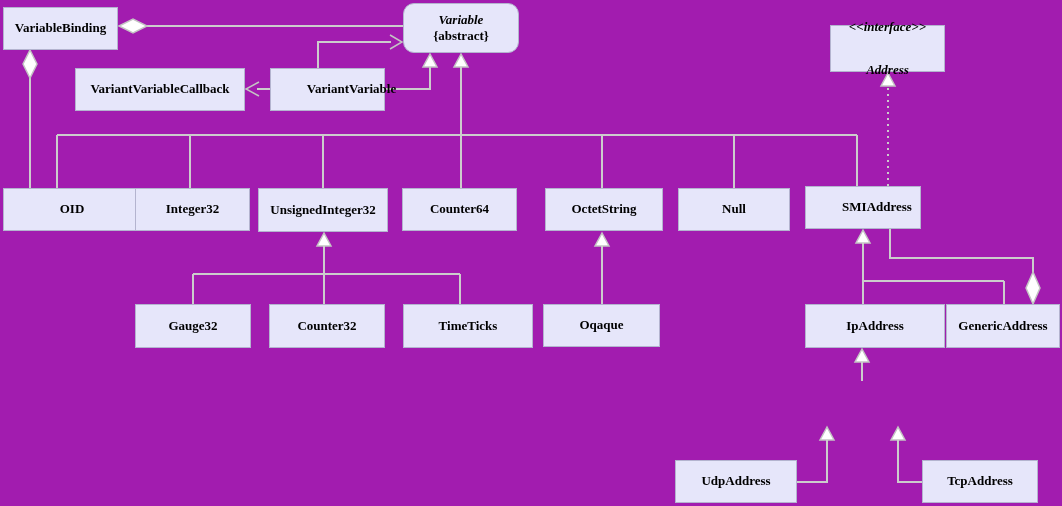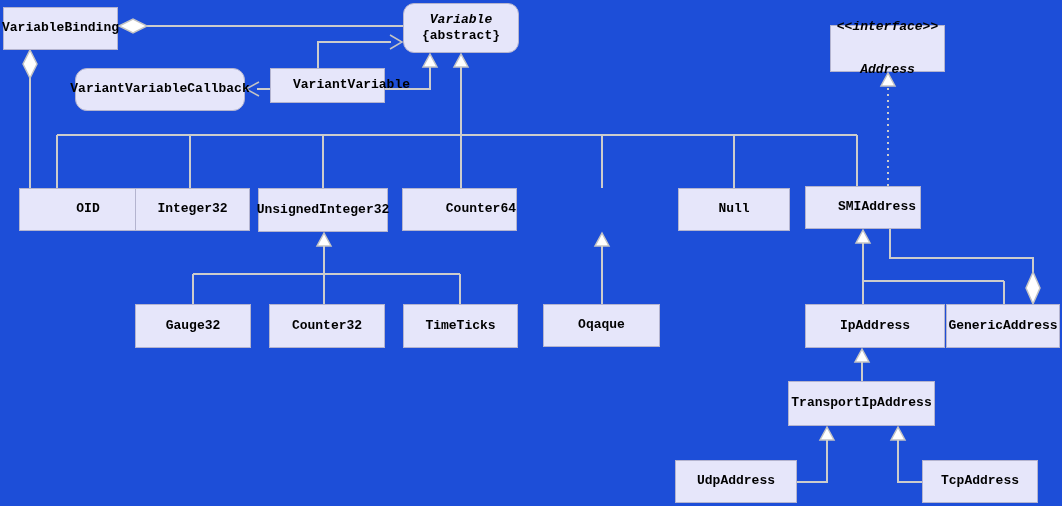--- a/index.html
+++ b/index.html
@@ -1,17 +1,17 @@
 <!DOCTYPE html>
 <html><head>
 <meta charset="utf-8">
 <style>
   html,body{margin:0;padding:0;background:#ffffff;}
-  #canvas{position:relative;width:1062px;height:506px;background:#1d4ed8;overflow:hidden;
-          font-family:Liberation Mono, monospace;}
+  #canvas{position:relative;width:1062px;height:506px;background:#a21caf;overflow:hidden;
+          font-family:Liberation Serif, serif;}
   #wires{position:absolute;left:0;top:0;width:1062px;height:506px;}
   .cls{position:absolute;box-sizing:border-box;background:#e6e6fa;border:1px solid #b4b4cf;
        display:flex;flex-direction:column;align-items:center;justify-content:center;
        font-weight:bold;font-size:13px;color:#000;text-align:center;line-height:1.25;}
   .it{font-style:italic;}
   .wire{stroke:#cccccc;stroke-width:2;fill:none;}
   .wire-dash{stroke:#cccccc;stroke-width:2;fill:none;stroke-dasharray:2,4;}
   .tri{fill:#ffffff;stroke:#c4c4c4;stroke-width:1.5;}
   .dia{fill:#ffffff;stroke:#c4c4c4;stroke-width:1.5;}
   .vee{fill:none;stroke:#c4c4c4;stroke-width:1.5;}
@@ -113,80 +113,80 @@
   <div class="cls" style="left:403px;top:3px;width:116px;height:50px;border-radius:11px;">
     <span class="it">Variable</span>
     <span>{abstract}</span>
   </div>
 
   <div class="cls" style="left:830px;top:25px;width:115px;height:47px;gap:26px;">
     <span class="it">&lt;&lt;interface&gt;&gt;</span>
     <span class="it">Address</span>
   </div>
 
-  <div class="cls" style="left:75px;top:68px;width:170px;height:43px;border-radius:12px;">
+  <div class="cls" style="left:75px;top:68px;width:170px;height:43px;">
     <span>VariantVariableCallback</span>
   </div>
 
-  <div class="cls" style="left:270px;top:68px;width:115px;height:35px;padding-left:48px;">
+  <div class="cls" style="left:270px;top:68px;width:115px;height:43px;padding-left:48px;">
     <span>VariantVariable</span>
   </div>
 
-  <div class="cls" style="left:19px;top:188px;width:138px;height:43px;">
+  <div class="cls" style="left:3px;top:188px;width:138px;height:43px;">
     <span>OID</span>
   </div>
 
   <div class="cls" style="left:135px;top:188px;width:115px;height:43px;">
     <span>Integer32</span>
   </div>
 
   <div class="cls" style="left:258px;top:188px;width:130px;height:44px;">
     <span>UnsignedInteger32</span>
   </div>
 
-  <div class="cls" style="left:402px;top:188px;width:115px;height:43px;align-items:flex-end;">
+  <div class="cls" style="left:402px;top:188px;width:115px;height:43px;">
     <span>Counter64</span>
   </div>
 
+  <div class="cls" style="left:545px;top:188px;width:118px;height:43px;">
+    <span>OctetString</span>
+  </div>
 
   <div class="cls" style="left:678px;top:188px;width:112px;height:43px;">
     <span>Null</span>
   </div>
 
   <div class="cls" style="left:805px;top:186px;width:116px;height:43px;padding-left:28px;">
     <span>SMIAddress</span>
   </div>
 
   <div class="cls" style="left:135px;top:304px;width:116px;height:44px;">
     <span>Gauge32</span>
   </div>
 
   <div class="cls" style="left:269px;top:304px;width:116px;height:44px;">
     <span>Counter32</span>
   </div>
 
-  <div class="cls" style="left:403px;top:304px;width:115px;height:44px;">
+  <div class="cls" style="left:403px;top:304px;width:130px;height:44px;">
     <span>TimeTicks</span>
   </div>
 
   <div class="cls" style="left:543px;top:304px;width:117px;height:43px;">
     <span>Oqaque</span>
   </div>
 
   <div class="cls" style="left:805px;top:304px;width:140px;height:44px;">
     <span>IpAddress</span>
   </div>
 
   <div class="cls" style="left:946px;top:304px;width:114px;height:44px;">
     <span>GenericAddress</span>
   </div>
 
-  <div class="cls" style="left:788px;top:381px;width:147px;height:45px;">
-    <span>TransportIpAddress</span>
-  </div>
 
   <div class="cls" style="left:675px;top:460px;width:122px;height:43px;">
     <span>UdpAddress</span>
   </div>
 
   <div class="cls" style="left:922px;top:460px;width:116px;height:43px;">
     <span>TcpAddress</span>
   </div>
 
 </div>

